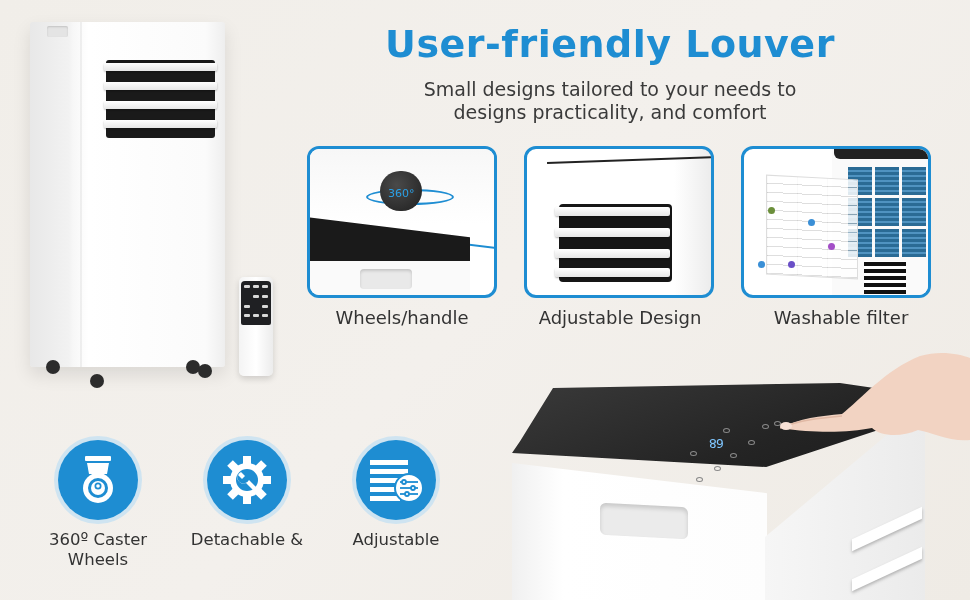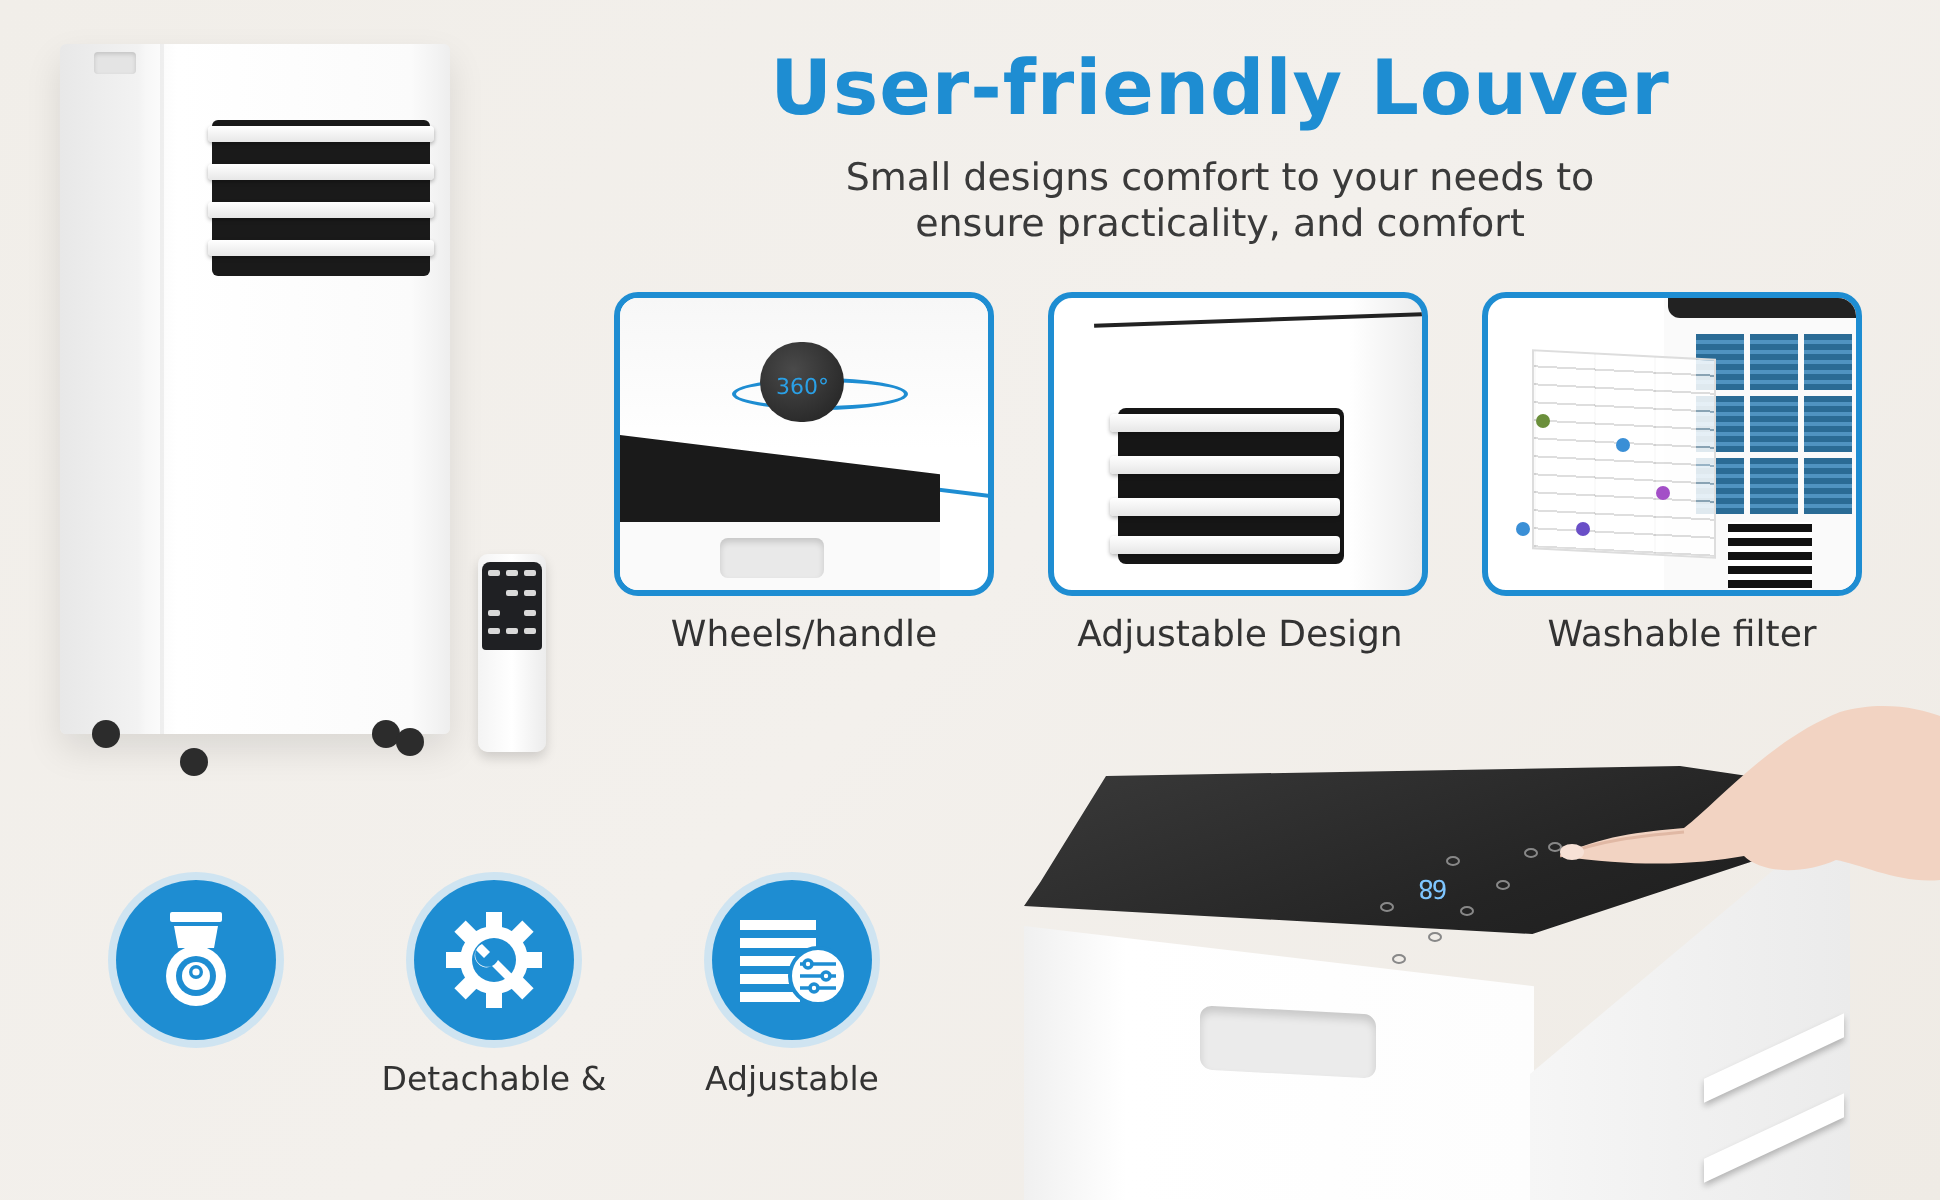--- a/index.html
+++ b/index.html
@@ -131,22 +131,22 @@
   .close .tbtn { position:absolute; width:7px; height:5px; border:1px solid #888; border-radius:50%; }
   .hand {
     position:absolute; left:780px; top:350px; width:190px; height:100px;
   }
 </style>
 </head>
 <body>
 
 <div class="title">User-friendly Louver</div>
 <div class="subtitle">
-  <div>Small designs comfort to your needs to</div>
-  <div>ensure practicality, and comfort</div>
+  <div>Small designs tailored to your needs to</div>
+  <div>designs practicality, and comfort</div>
 </div>
 
 <div>
   <div class="base"></div>
   <div class="unit">
     <div class="side-edge"></div>
     <div class="top-handle"></div>
     <div class="vent">
       <div class="louver" style="top:3px"></div>
       <div class="louver" style="top:22px"></div>
@@ -228,20 +228,24 @@
   <div class="circle">
     <svg width="46" height="52" viewBox="0 0 46 52">
       <rect x="10" y="2" width="26" height="5" rx="1" fill="#fff"></rect>
       <path d="M12 9 H34 L32 20 H14 Z" fill="#fff"></path>
       <circle cx="23" cy="34" r="15" fill="#fff"></circle>
       <circle cx="23" cy="34" r="10" fill="#1e8dd2"></circle>
       <circle cx="23" cy="34" r="7" fill="#fff"></circle>
       <circle cx="23" cy="32" r="3.5" fill="#1e8dd2"></circle>
       <circle cx="23" cy="32" r="1.8" fill="#fff"></circle>
     </svg>
+  </div>
+  <div class="label">
+    <div>360º Caster</div>
+    <div>Wheels</div>
   </div>
 </div>
 
 <div class="feat" style="left:177px">
   <div class="circle">
     <svg width="52" height="52" viewBox="0 0 52 52">
       <g fill="#fff">
         <rect x="22" y="2" width="8" height="9"></rect>
         <rect x="22" y="41" width="8" height="9"></rect>
         <rect x="2" y="22" width="9" height="8"></rect>

